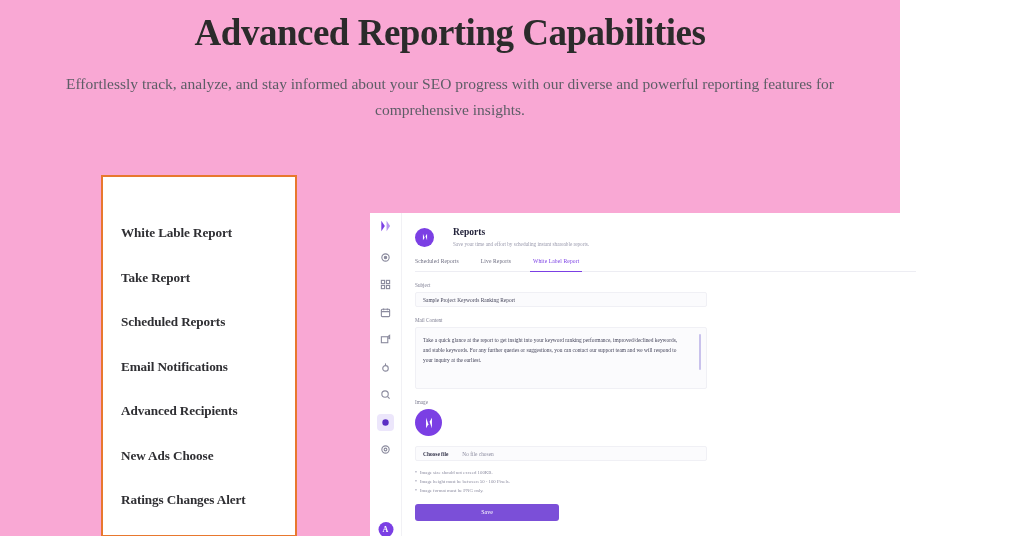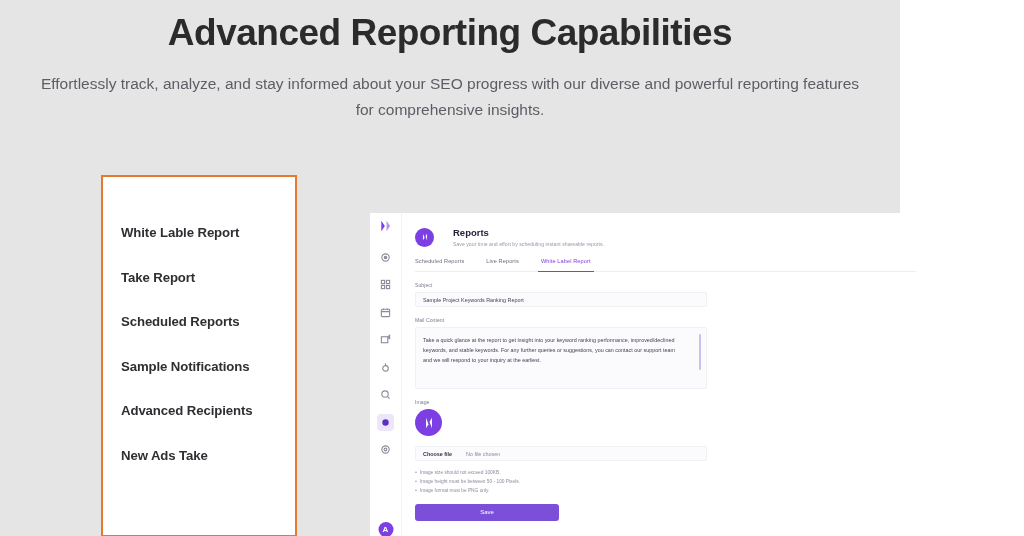--- a/index.html
+++ b/index.html
@@ -2,21 +2,21 @@
 <html><head>
 <meta charset="utf-8">
 <style>
   * { box-sizing: border-box; margin: 0; padding: 0; }
   html, body {
     width: 1024px; height: 536px;
     background: #ffffff;
     font-family: "Liberation Sans", sans-serif;
     overflow: hidden;
   }
-  .page { position: relative; width: 900px; height: 536px; background:#e5e5e5; }
+  .page { position: relative; width: 900px; height: 536px; background:#f9a8d4;font-family:Liberation Serif, serif; }
 
   
   .hero { padding-top: 12px; text-align: center; }
   .hero-title {
     font-size: 37px; font-weight: 700; color: #2b2b2b;
     letter-spacing: -0.5px; line-height: 1.15;
   }
   .hero-sub {
     margin: 16px auto 12px; max-width: 840px;
     font-size: 15.5px; line-height: 1.68; color: #5d5d66; font-weight: 400;
@@ -154,23 +154,24 @@
     <div class="hero-title">Advanced Reporting Capabilities</div>
     <div class="hero-sub">Effortlessly track, analyze, and stay informed about your SEO progress with our diverse and powerful reporting features for comprehensive insights.</div>
   </div>
 
   <div class="body-row">
 
     <div class="feature-box">
       <div class="feature-item">White Lable Report</div>
       <div class="feature-item">Take Report</div>
       <div class="feature-item">Scheduled Reports</div>
-      <div class="feature-item">Sample Notifications</div>
+      <div class="feature-item">Email Notifications</div>
       <div class="feature-item">Advanced Recipients</div>
-      <div class="feature-item">New Ads Take</div>
+      <div class="feature-item">New Ads Choose</div>
+      <div class="feature-item">Ratings Changes Alert</div>
     </div>
 
     <div class="app-shot">
 
       <div class="rail">
         <div class="rail-logo">
           <svg viewBox="0 0 24 24" fill="#7b3fe4">
               <path d="M4 3l6 9-6 9V3z"></path>
               <path d="M13 3l6 9-6 9V3z" opacity=".55"></path>
             </svg>

